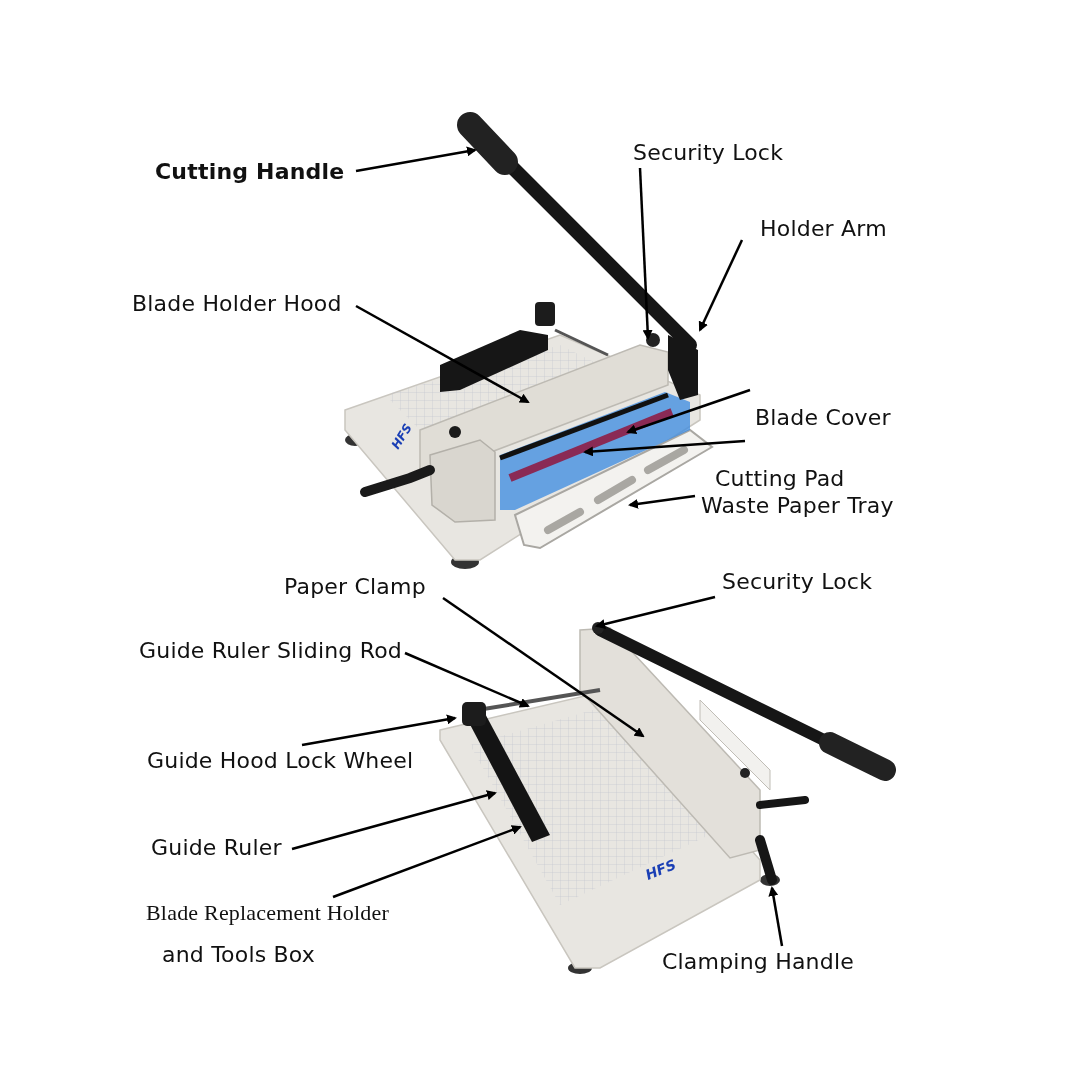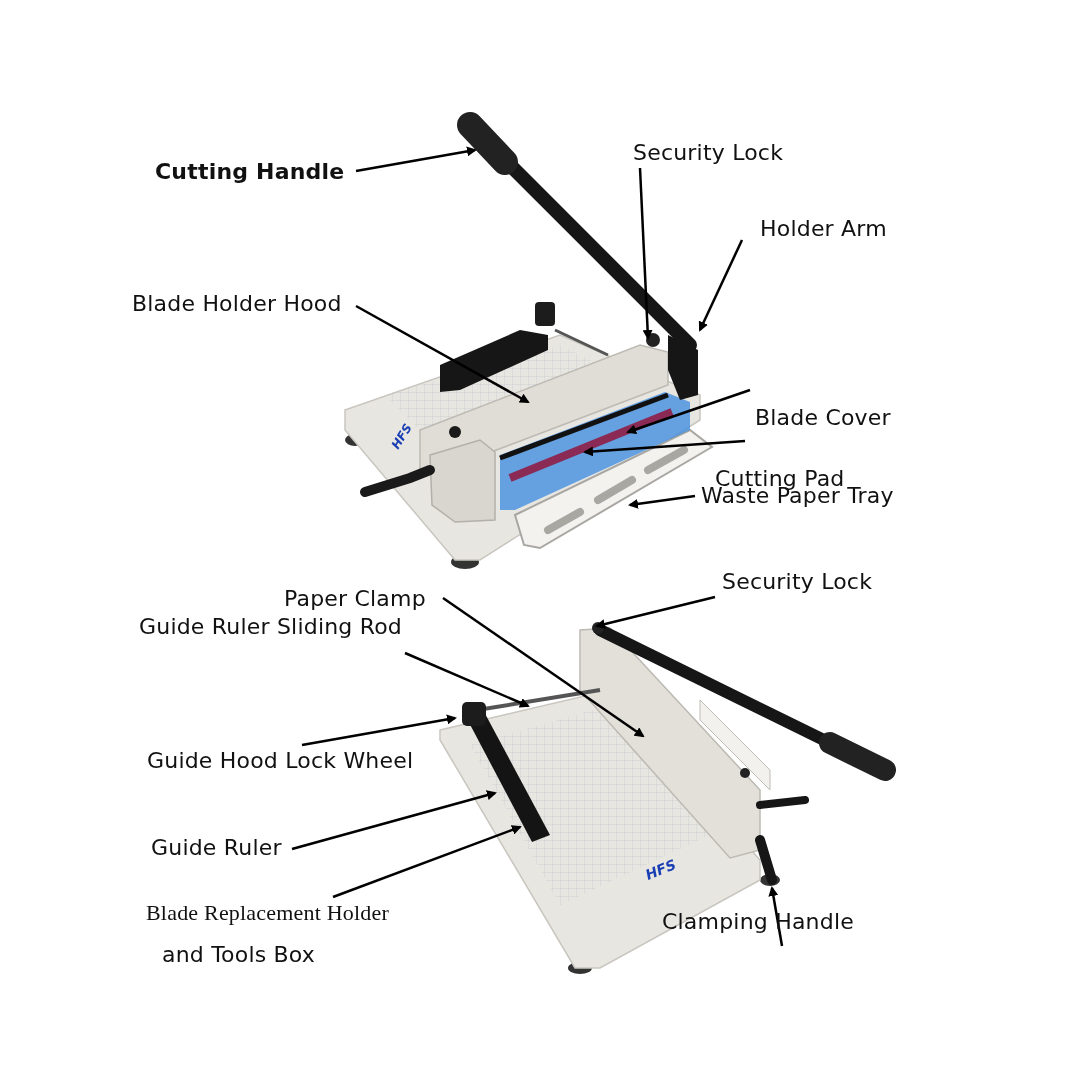--- a/index.html
+++ b/index.html
@@ -102,22 +102,22 @@
     <line x1="782" y1="946" x2="772" y2="888" marker-end="url(#ah)"></line>
   </g>
 </svg>
 
 <div class="label" style="left:155px; top:161px;font-weight:bold;">Cutting Handle</div>
 <div class="label" style="left:633px; top:142px;">Security Lock</div>
 <div class="label" style="left:760px; top:218px;">Holder Arm</div>
 <div class="label" style="left:132px; top:293px;">Blade Holder Hood</div>
 <div class="label" style="left:755px; top:376px;margin-top:31px;">Blade Cover</div>
 <div class="label" style="left:715px; top:430px;margin-top:38px;">Cutting Pad</div>
-<div class="label" style="left:701px; top:485px;">Waste Paper Tray</div>
+<div class="label" style="left:701px; top:495px;">Waste Paper Tray</div>
 
-<div class="label" style="left:284px; top:588px;">Paper Clamp</div>
+<div class="label" style="left:284px; top:576px;">Paper Clamp</div>
 <div class="label" style="left:722px; top:571px;">Security Lock</div>
-<div class="label" style="left:139px; top:616px;">Guide Ruler Sliding Rod</div>
+<div class="label" style="left:139px; top:640px;">Guide Ruler Sliding Rod</div>
 <div class="label" style="left:147px; top:750px;">Guide Hood Lock Wheel</div>
 <div class="label" style="left:151px; top:837px;">Guide Ruler</div>
 <div class="label" style="left:146px; top:902px;font-family:Liberation Serif, serif;">Blade Replacement Holder</div>
 <div class="label" style="left:162px; top:944px;">and Tools Box</div>
-<div class="label" style="left:662px; top:911px;">Clamping Handle</div>
+<div class="label" style="left:662px; top:951px;">Clamping Handle</div>
 
 </body></html>

